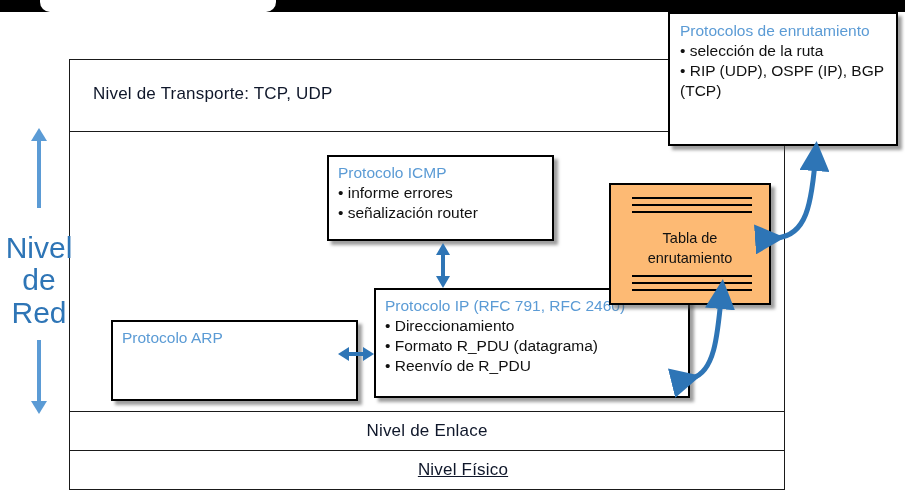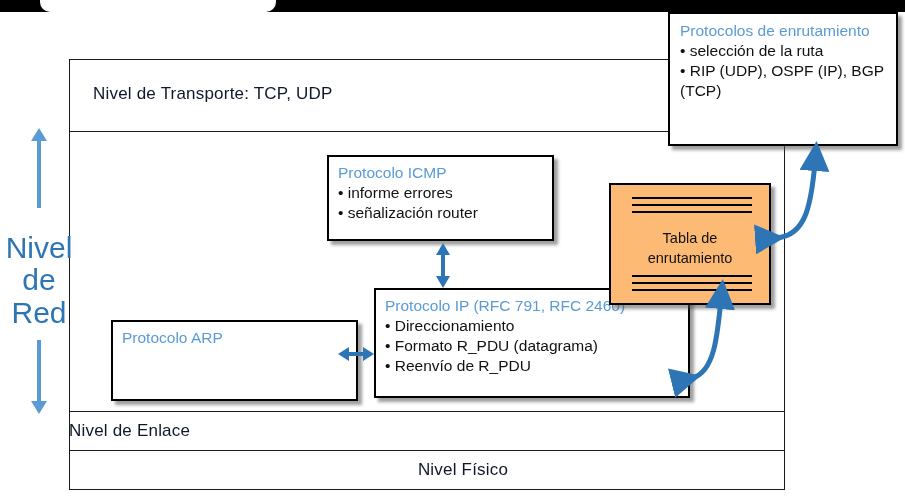--- a/index.html
+++ b/index.html
@@ -19,23 +19,23 @@
 
   
   .layer{position:absolute;border:1.6px solid #1a1a1a;background:#ffffff;box-sizing:border-box;}
   .layer-label{
     position:absolute;color:#0f172a;font-size:17px;letter-spacing:.2px;white-space:nowrap;
   }
   #layer-transport{left:69px;top:59px;width:716px;height:73px;}
   #label-transport{left:93px;top:84px;}
   #layer-network{left:69px;top:131px;width:716px;height:281px;}
   #layer-enlace{left:69px;top:411px;width:716px;height:40px;}
-  #label-enlace{left:69px;top:421px;width:716px;}
+  #label-enlace{left:69px;top:421px;width:716px;text-align:center;}
   #layer-fisico{left:69px;top:450px;width:716px;height:40px;}
-  #label-fisico{left:69px;top:460px;width:788px;text-align:center;}
+  #label-fisico{left:69px;top:460px;width:788px;text-align:center;text-decoration:underline;}
 
   
   #nivelred-label{
     position:absolute;left:0px;top:232px;width:78px;text-align:center;
     color:#2E75B6;font-size:30px;line-height:1.08;
   }
   .vline{position:absolute;background:#5B9BD5;width:4px;}
   #vline-up{left:37px;top:140px;height:68px;}
   #vline-dn{left:37px;top:340px;height:62px;}
   .vhead{position:absolute;width:0;height:0;border-left:8px solid transparent;border-right:8px solid transparent;}

